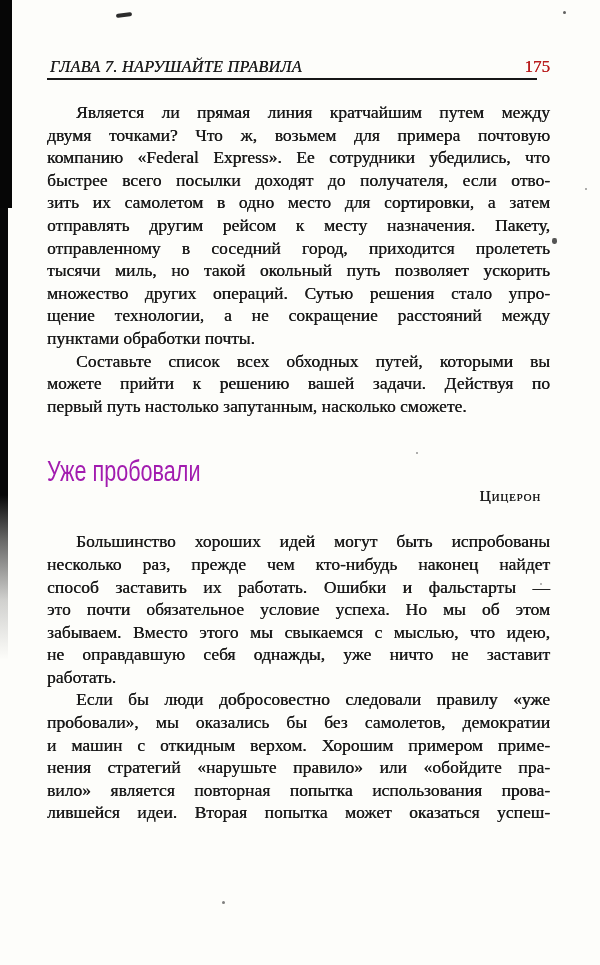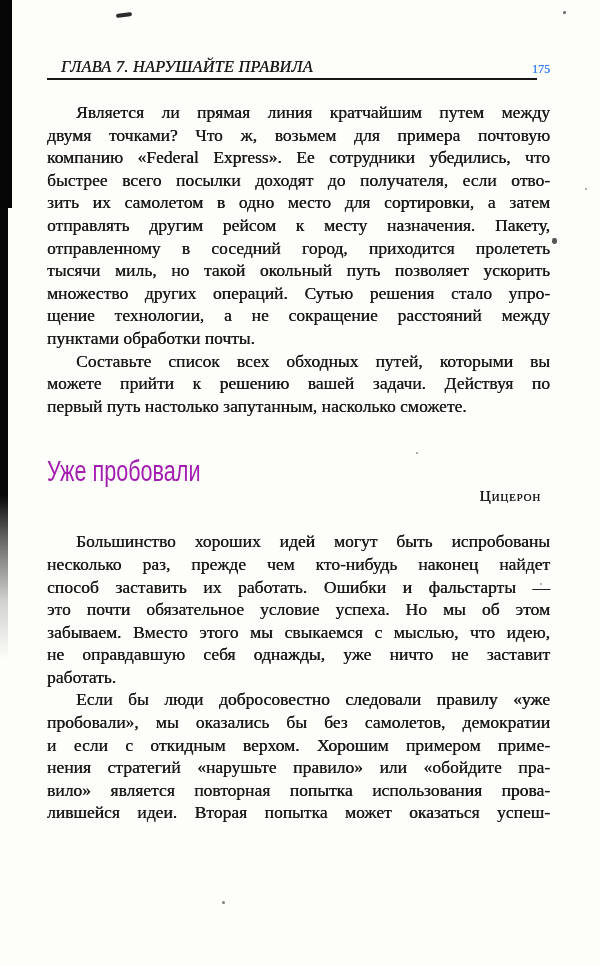--- a/index.html
+++ b/index.html
@@ -25,28 +25,28 @@
   .speck.s3 { left: 552px; top: 238px; width: 5px; height: 6px; opacity: .8; border-radius: 40%; }
   .speck.s4 { left: 585px; top: 188px; width: 2px; height: 2px; opacity: .5; }
   .speck.s5 { left: 222px; top: 901px; width: 3px; height: 3px; opacity: .6; }
   .speck.s6 { left: 416px; top: 452px; width: 2px; height: 2px; opacity: .5; }
   .speck.s7 { left: 540px; top: 583px; width: 2px; height: 2px; opacity: .45; }
 
   .running-header {
     position: absolute; left: 47px; top: 54px; width: 503px; height: 26px;
   }
   .running-header .chapter {
-    position: absolute; left: 14px; bottom: 4px;
+    position: absolute; left: 3px; bottom: 4px;
     font-style: italic; font-size: 16px; letter-spacing: 0.4px;
     color: #1c1c1c; white-space: nowrap;
     text-shadow: 0.3px 0 0 currentColor;
   }
   .running-header .pagenum {
     position: absolute; right: 0; bottom: 3px;
-    font-size: 12px; color: #3b82f6;
+    font-size: 17px; color: #b91c1c;
     text-shadow: 0.3px 0 0 currentColor;
   }
   .running-header .rule {
     position: absolute; left: 0; bottom: 0; width: 490px; height: 2px;
     background: #171717;
   }
 
   .page-body {
     position: absolute; left: 47px; top: 101px; width: 503px;
   }
@@ -136,20 +136,20 @@
         <div class="line">несколько раз, прежде чем кто-нибудь наконец найдет</div>
         <div class="line">способ заставить их работать. Ошибки и фальстарты —</div>
         <div class="line">это почти обязательное условие успеха. Но мы об этом</div>
         <div class="line">забываем. Вместо этого мы свыкаемся с мыслью, что идею,</div>
         <div class="line">не оправдавшую себя однажды, уже ничто не заставит</div>
         <div class="line end">работать.</div>
       </div>
       <div class="paragraph">
         <div class="line indent">Если бы люди добросовестно следовали правилу «уже</div>
         <div class="line">пробовали», мы оказались бы без самолетов, демократии</div>
-        <div class="line">и если с откидным верхом. Хорошим примером приме-</div>
+        <div class="line">и машин с откидным верхом. Хорошим примером приме-</div>
         <div class="line">нения стратегий «нарушьте правило» или «обойдите пра-</div>
         <div class="line">вило» является повторная попытка использования прова-</div>
         <div class="line">лившейся идеи. Вторая попытка может оказаться успеш-</div>
       </div>
     </div>
 
 </div>
 
 </body></html>

